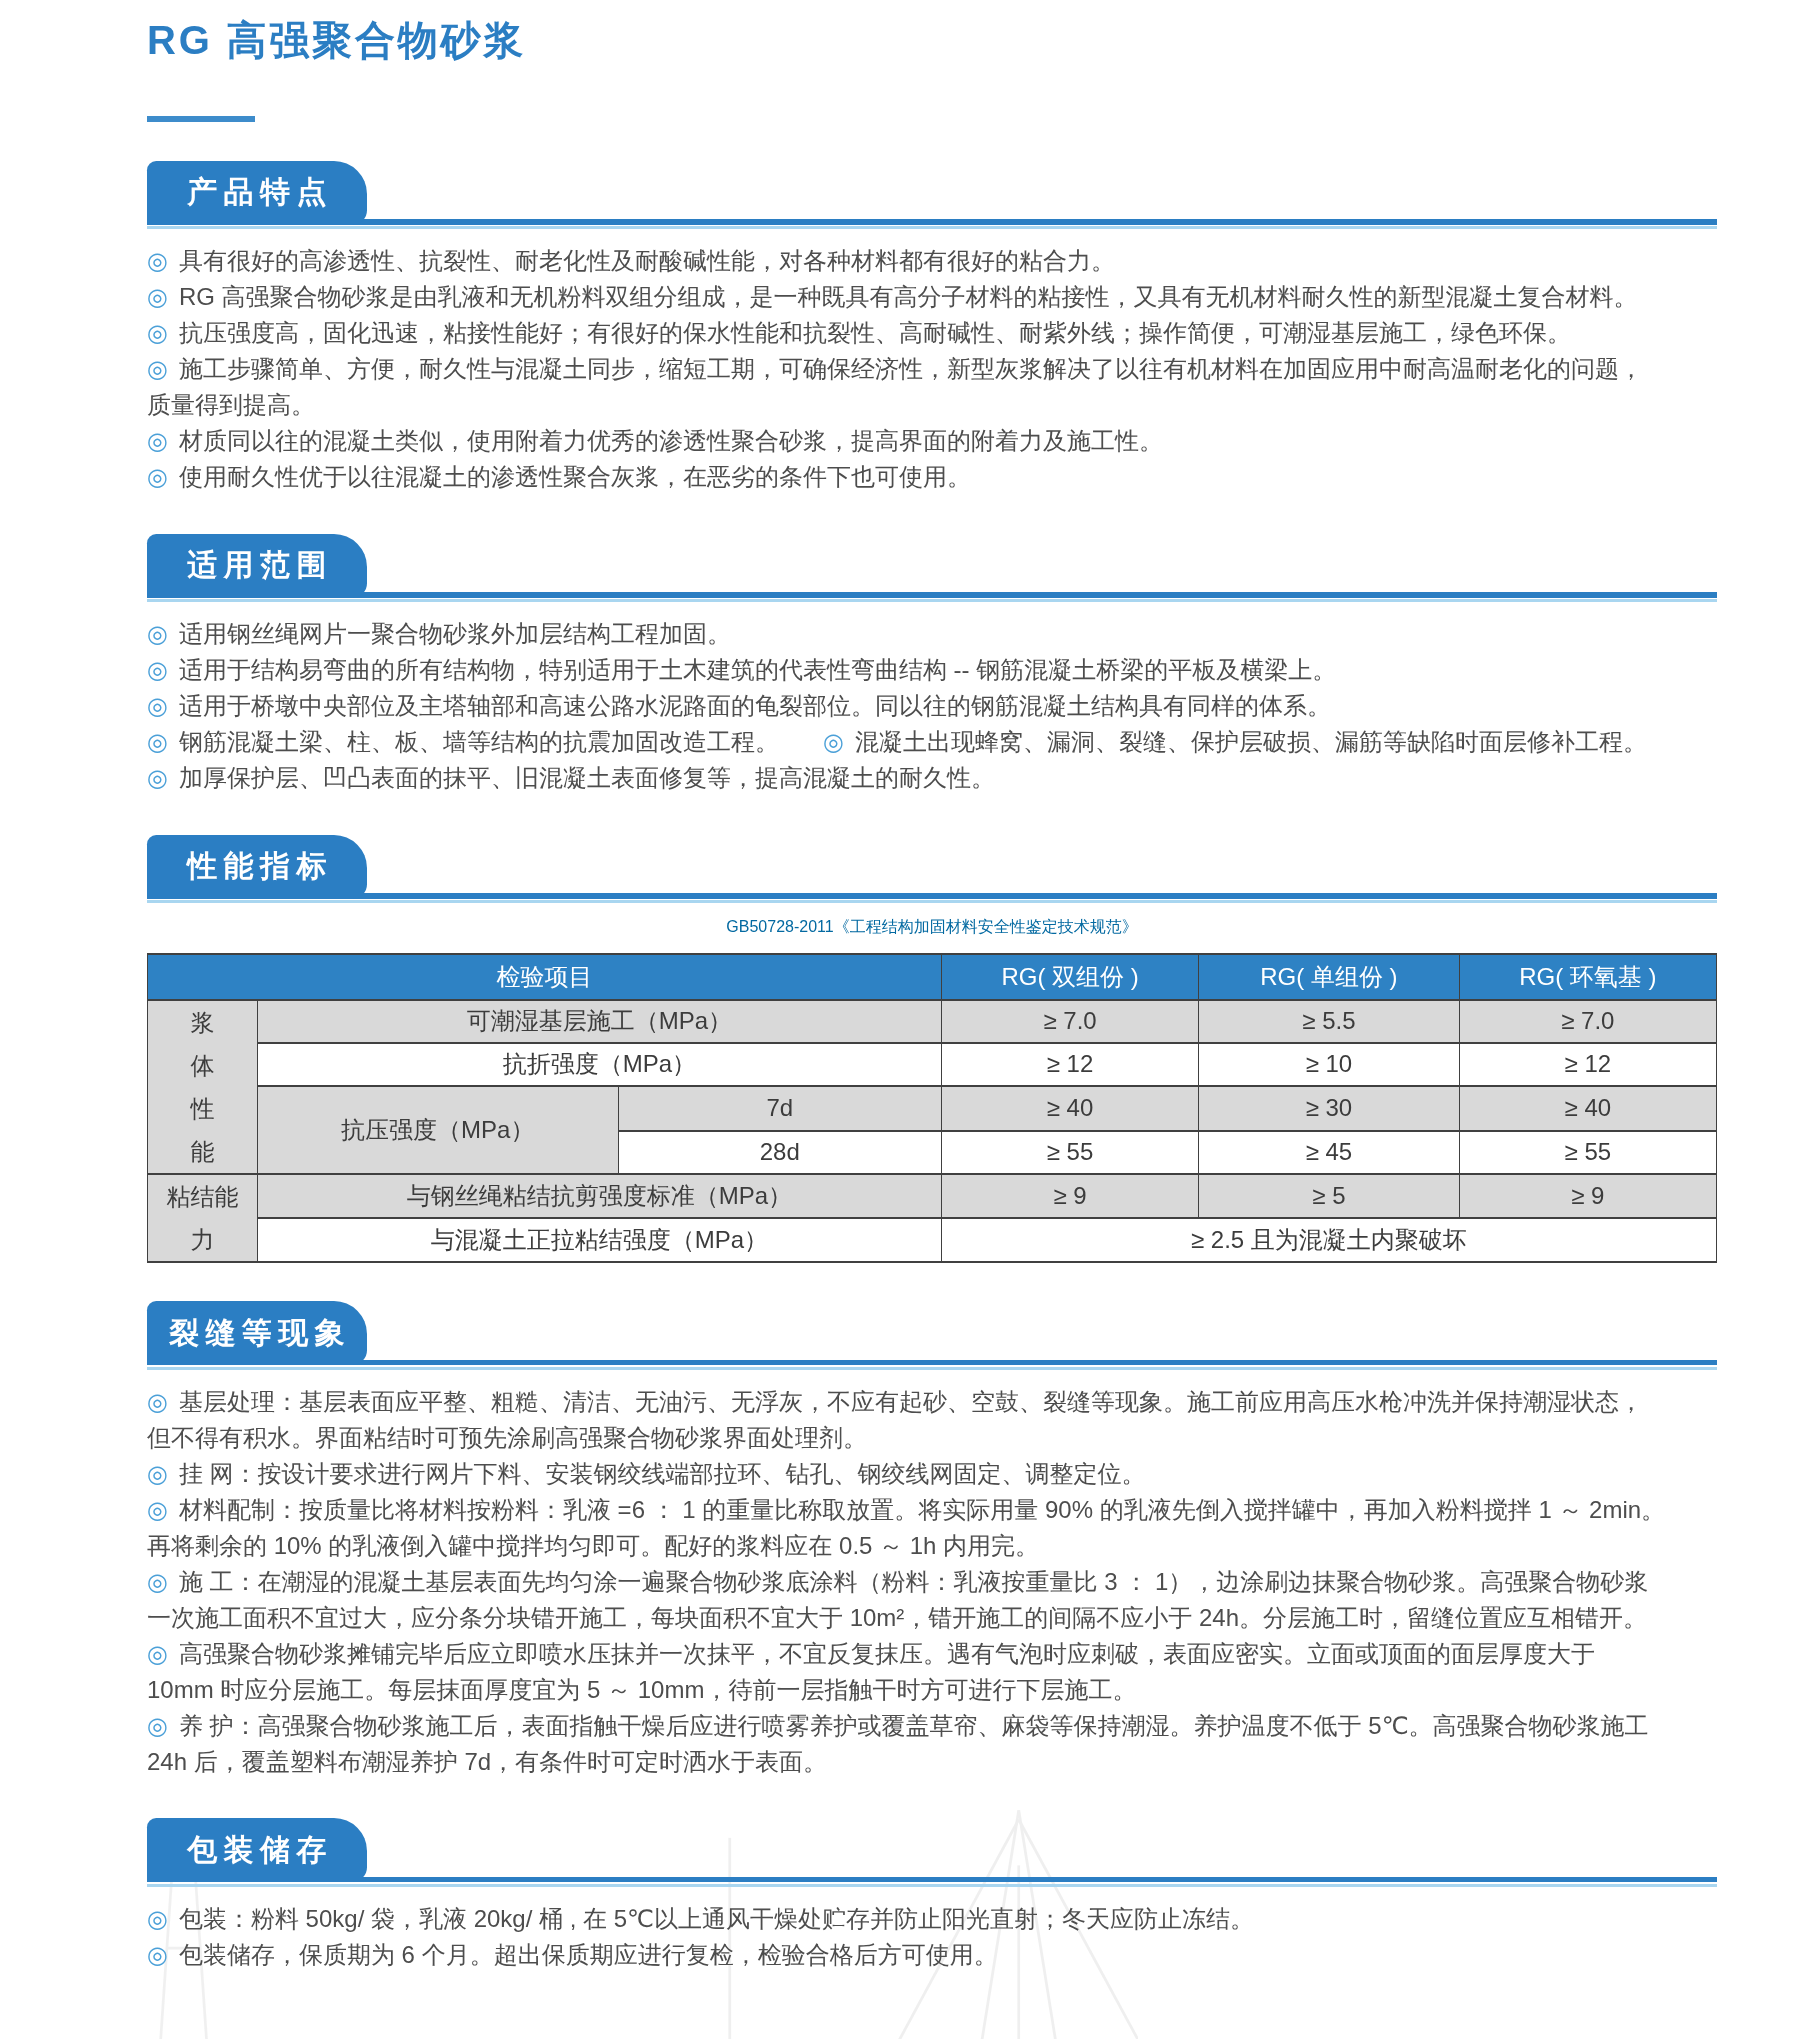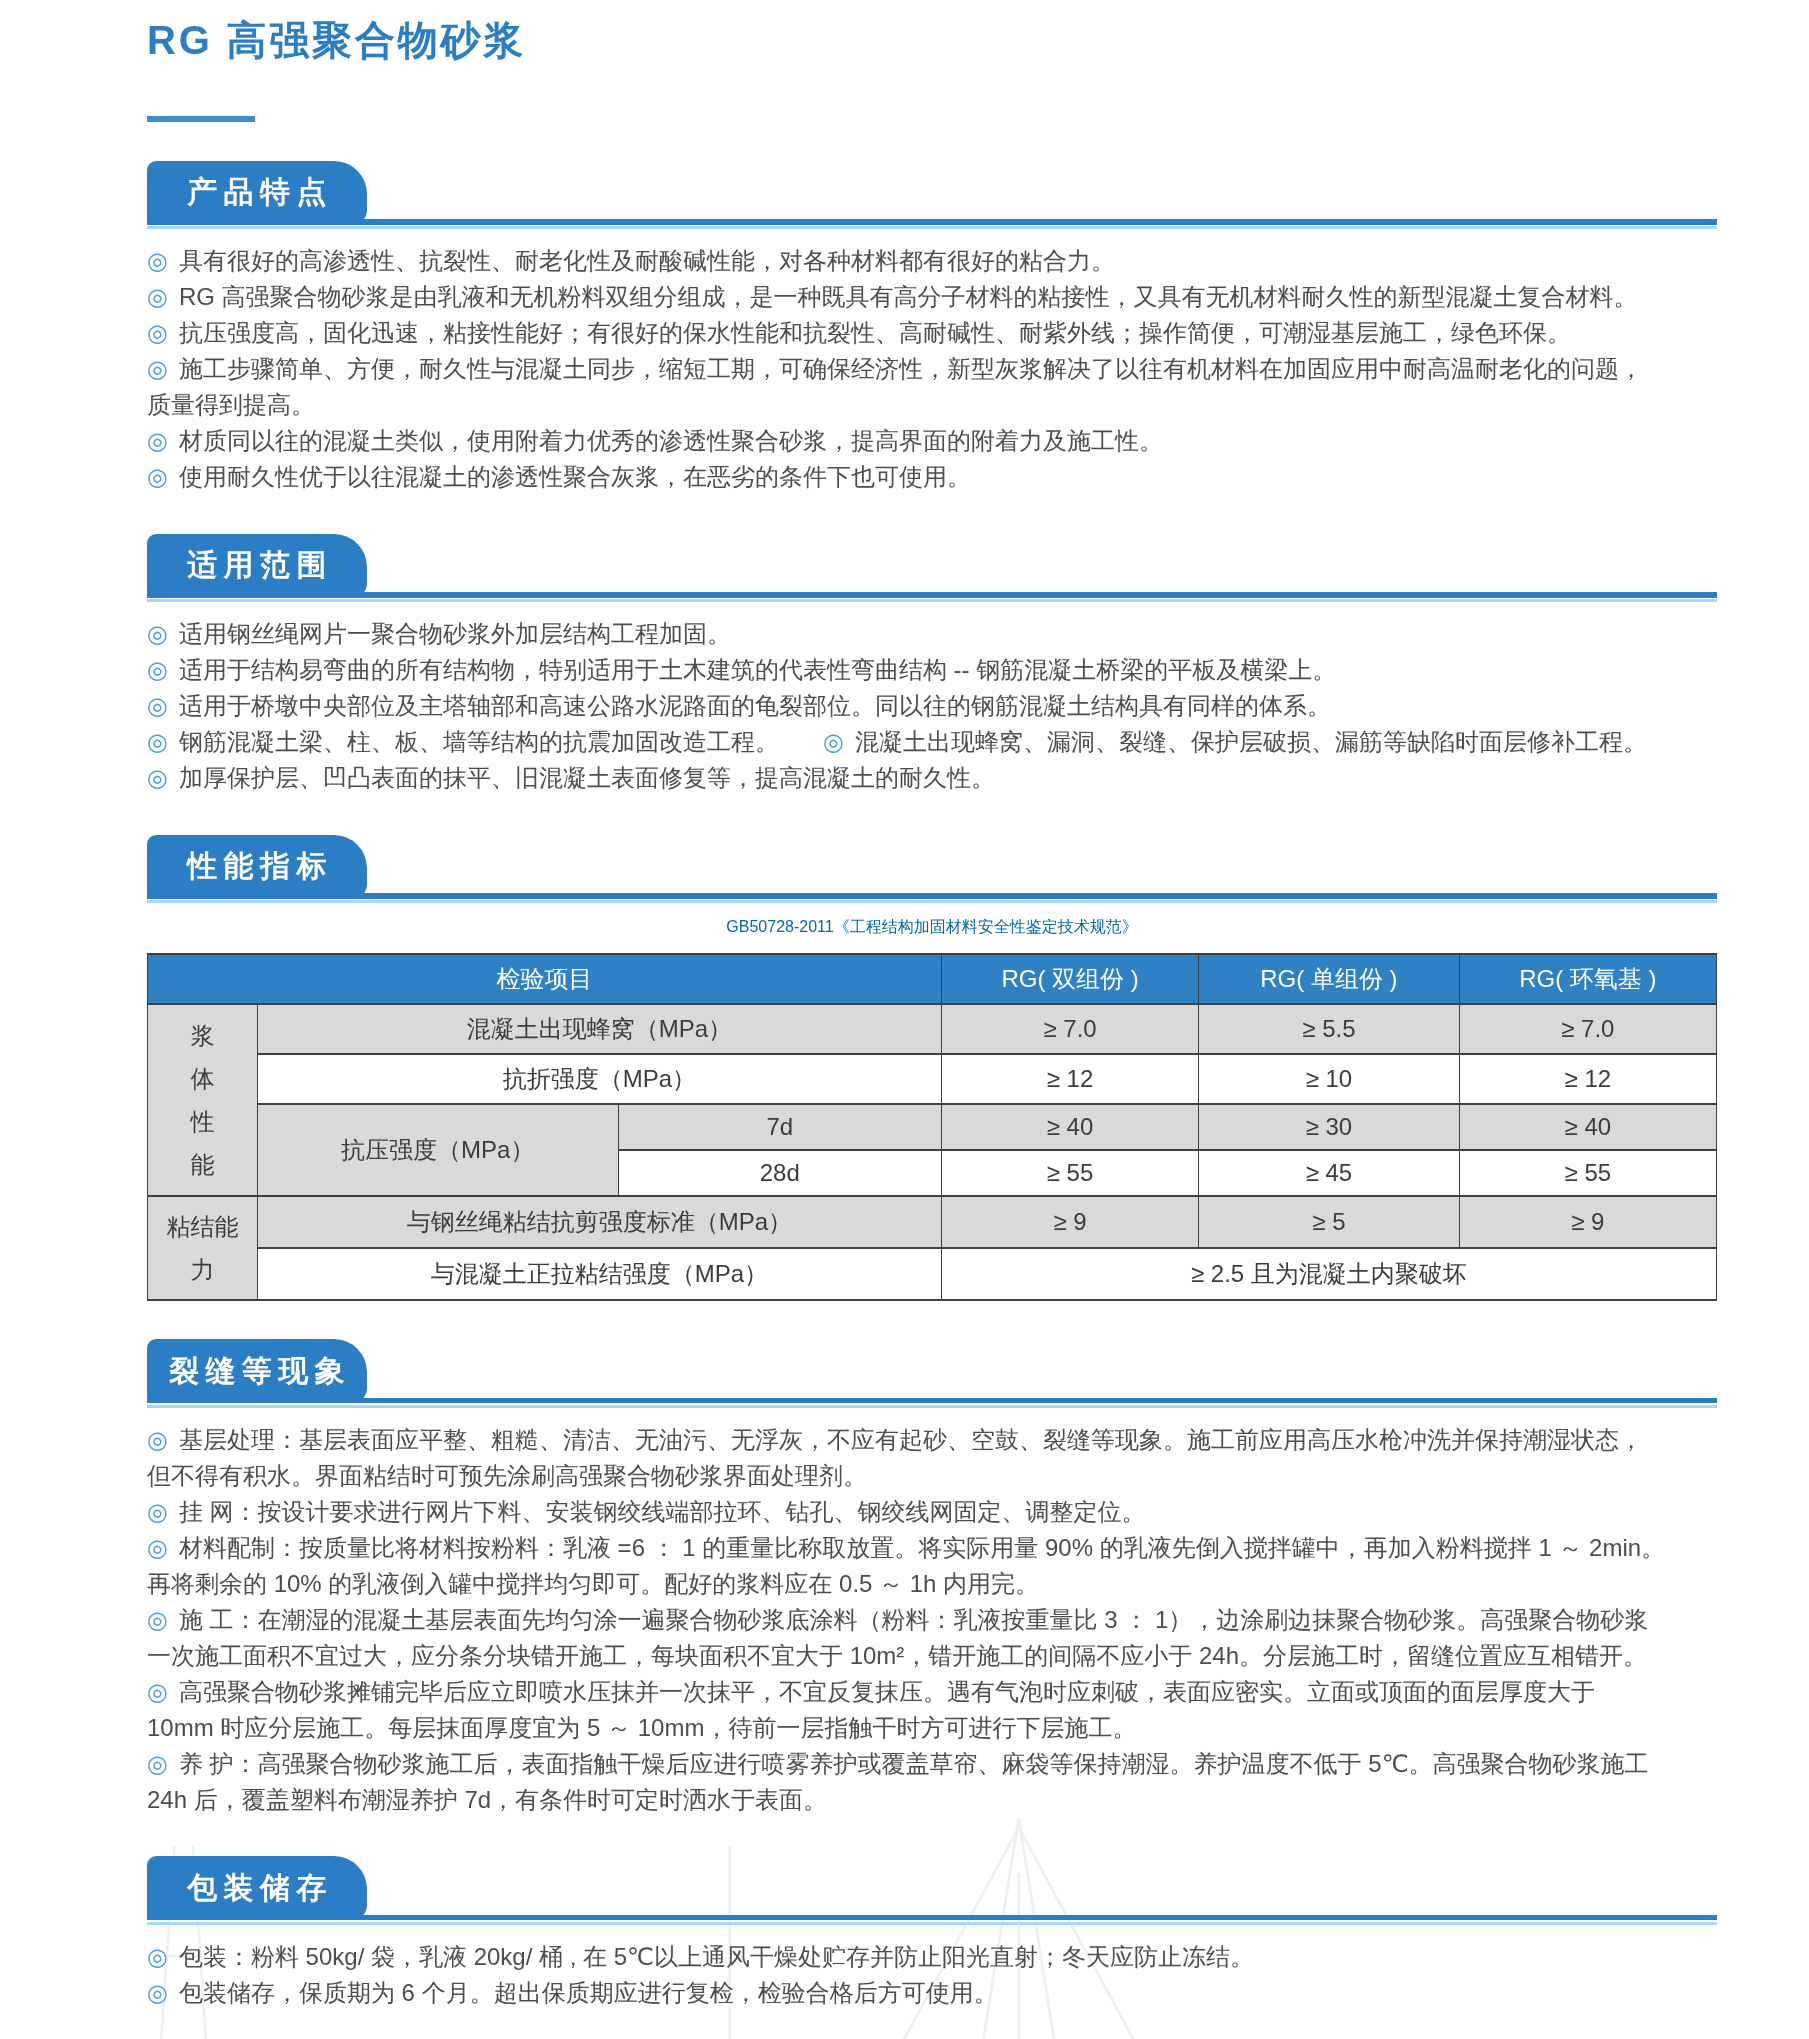--- a/index.html
+++ b/index.html
@@ -62,21 +62,21 @@
   .tbl-caption{
     text-align:center;font-size:16px;color:#0369a1;margin:7.3px 0 14.7px;
   }
   table.perf{
     width:100%;border-collapse:collapse;table-layout:fixed;
     font-size:24px;color:#3c3c3c;
   }
   .perf th,.perf td{
     border:1.8px solid var(--border);
     border-top-width:2.8px;border-bottom-width:2.8px;
-    text-align:center;vertical-align:middle;padding:8px;height:43px;
+    text-align:center;vertical-align:middle;padding:0;height:43px;
   }
   .perf thead th{
     background:var(--blue-head);color:#fff;font-weight:400;height:46px;
   }
   .row-gray td{background:var(--gray);}
   .row-white td{background:#fff;}
   .perf td.vlabel{background:var(--gray);}
   .vlabel div{line-height:43px;}
   .perf td.cg{background:var(--gray);margin-top:41px;}
   
@@ -167,21 +167,21 @@
         </tr>
       </thead>
       <tbody>
         <tr class="row-gray">
           <td class="vlabel" rowspan="4">
             <div>浆</div>
             <div>体</div>
             <div>性</div>
             <div>能</div>
           </td>
-          <td colspan="2">混凝土出现蜂窝（MPa）</td>
+          <td colspan="2">可潮湿基层施工（MPa）</td>
           <td>≥ 7.0</td>
           <td>≥ 5.5</td>
           <td>≥ 7.0</td>
         </tr>
         <tr class="row-white">
           <td colspan="2">抗折强度（MPa）</td>
           <td>≥ 12</td>
           <td>≥ 10</td>
           <td>≥ 12</td>
         </tr>

